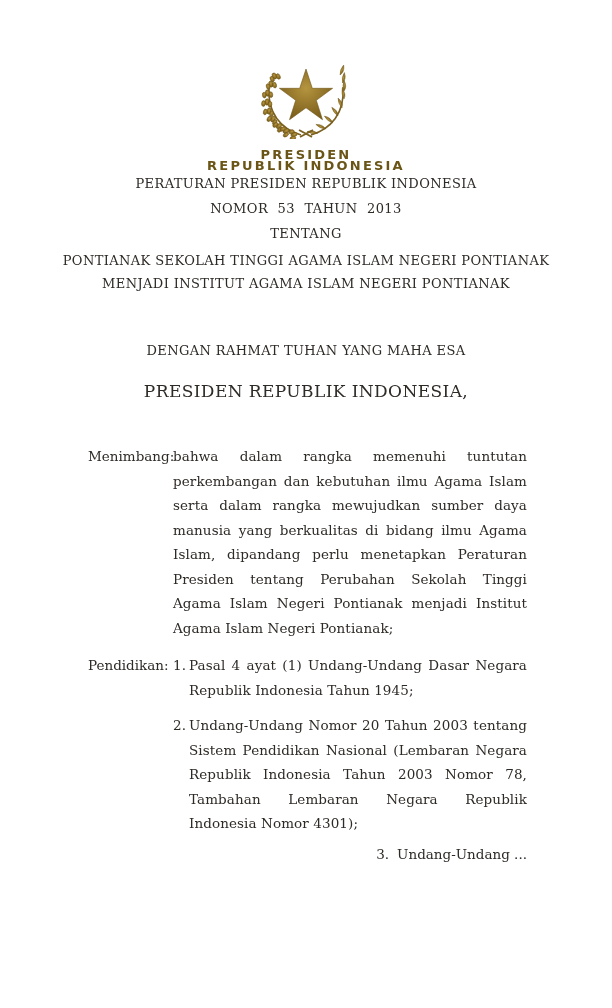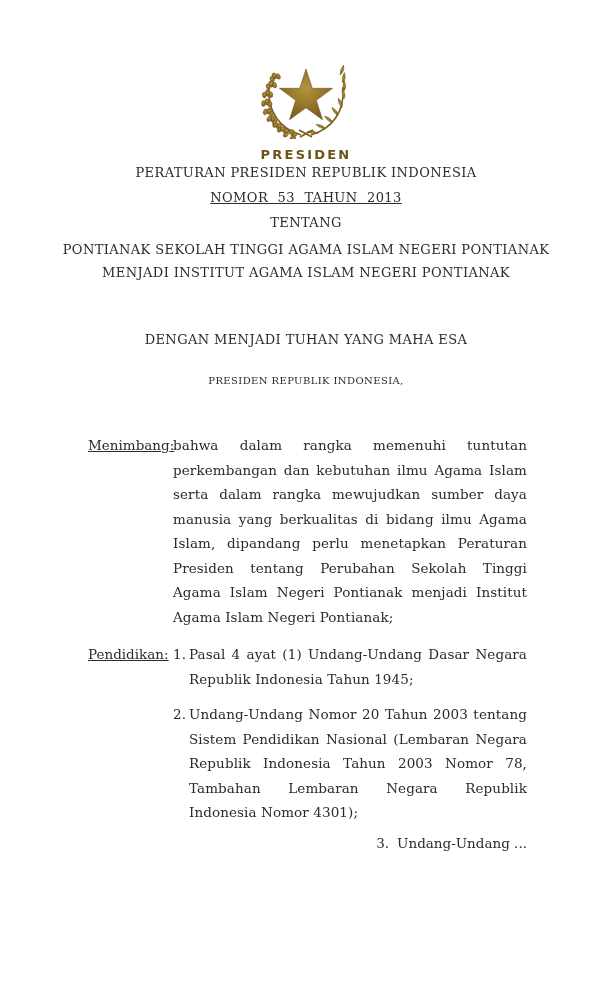--- a/index.html
+++ b/index.html
@@ -25,49 +25,48 @@
     color: #6a5516;
   }
 
   
   .title-block { text-align: center; }
   .title-line {
     font-size: 13px;
     line-height: 25px;
     letter-spacing: 0.4px;
   }
-  .spread { word-spacing: 5px; text-decoration: underline; }
+  .spread { word-spacing: 5px; }
   .title-sub { margin-top: 3px; }
   .title-sub .title-line { line-height: 23px; }
 
   .invocation {
     margin-top: 43px; text-align: center;
     font-size: 13px; line-height: 25px; letter-spacing: 0.4px;
   }
   .authority {
     margin-top: 16px; text-align: center;
-    font-size: 10px; line-height: 25px; letter-spacing: 0.4px;
+    font-size: 17px; line-height: 25px; letter-spacing: 0.4px;
   }
 
   
   .clause {
     display: flex;
     margin-left: 88px;
     margin-right: 85px;
     font-size: 13.5px;
     line-height: 24.5px;
   }
   .clause-menimbang { margin-top: 40px; }
   .clause-mengingat { margin-top: 13px; }
   .clause-label {
     width: 76px;
     flex: 0 0 76px;
     display: flex;
     justify-content: space-between;
-    text-decoration: underline;
   }
   .clause-body {
     flex: 1;
     margin-left: 9px;
     text-align: justify;
     letter-spacing: 0.1px;
   }
   .list-item { display: flex; }
   .list-item + .list-item { margin-top: 11px; }
   .list-num { width: 16px; flex: 0 0 16px; }
@@ -126,33 +125,34 @@
     <use href="#leaf" transform="translate(72.5,72) rotate(-145)"></use>
     <use href="#leaf" transform="translate(64.5,76.5) rotate(-160)"></use>
 
     <path d="M47,80 L60,73 M59,80 L46,73" stroke="#7b6120" stroke-width="1.8" fill="none"></path>
 
     <polygon points="53,12 59.3,31.3 79.6,31.3 63.3,43.3 69.5,62.7 53,50.8 36.5,62.7 42.7,43.3 26.4,31.3 46.7,31.3" fill="url(#goldg)" stroke="#6e5415" stroke-width="0.6"></polygon>
   </svg>
 
   <div class="wordmark">
     <div>PRESIDEN</div>
+    <div>REPUBLIK INDONESIA</div>
   </div>
 
   <div class="title-block">
     <div class="title-line">PERATURAN PRESIDEN REPUBLIK INDONESIA</div>
     <div class="title-line spread">NOMOR 53 TAHUN 2013</div>
     <div class="title-line">TENTANG</div>
     <div class="title-sub">
       <div class="title-line">PONTIANAK SEKOLAH TINGGI AGAMA ISLAM NEGERI PONTIANAK</div>
       <div class="title-line">MENJADI INSTITUT AGAMA ISLAM NEGERI PONTIANAK</div>
     </div>
   </div>
 
-  <div class="invocation">DENGAN MENJADI TUHAN YANG MAHA ESA</div>
+  <div class="invocation">DENGAN RAHMAT TUHAN YANG MAHA ESA</div>
   <div class="authority">PRESIDEN REPUBLIK INDONESIA,</div>
 
   <div class="clause clause-menimbang">
     <div class="clause-label">
       <span>Menimbang</span>
         <span>:</span>
     </div>
     <div class="clause-body">bahwa dalam rangka memenuhi tuntutan perkembangan dan kebutuhan ilmu Agama Islam serta dalam rangka mewujudkan sumber daya manusia yang berkualitas di bidang ilmu Agama Islam, dipandang perlu menetapkan Peraturan Presiden tentang Perubahan Sekolah Tinggi Agama Islam Negeri Pontianak menjadi Institut Agama Islam Negeri Pontianak;</div>
   </div>
 

